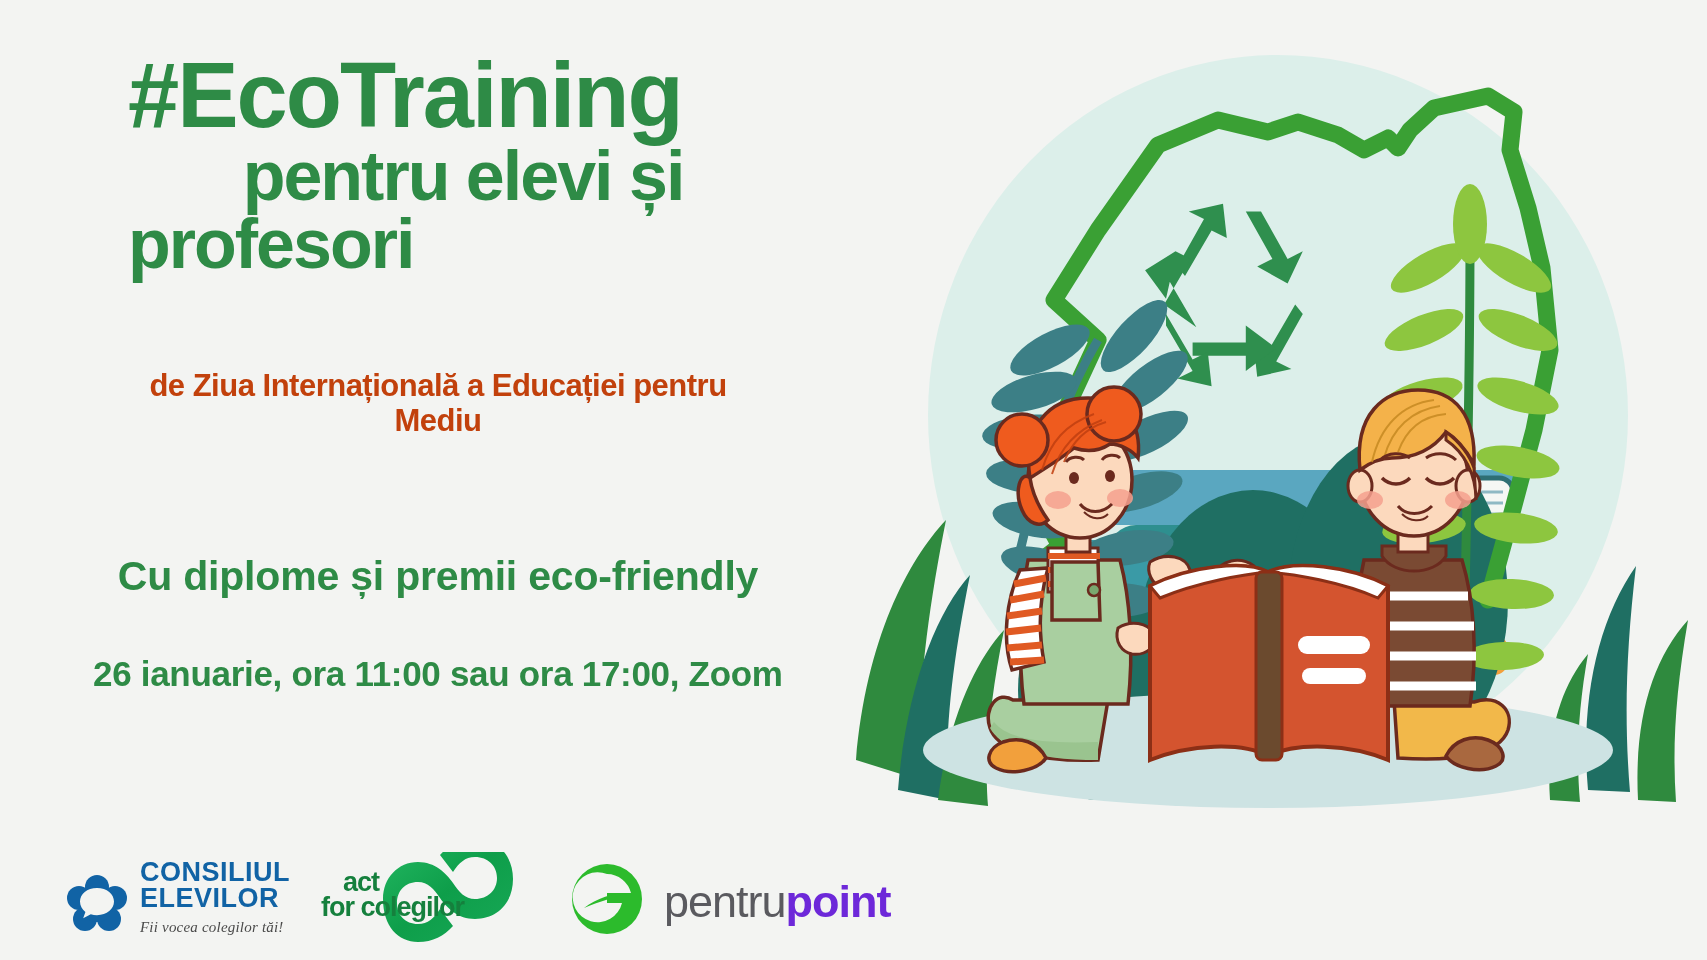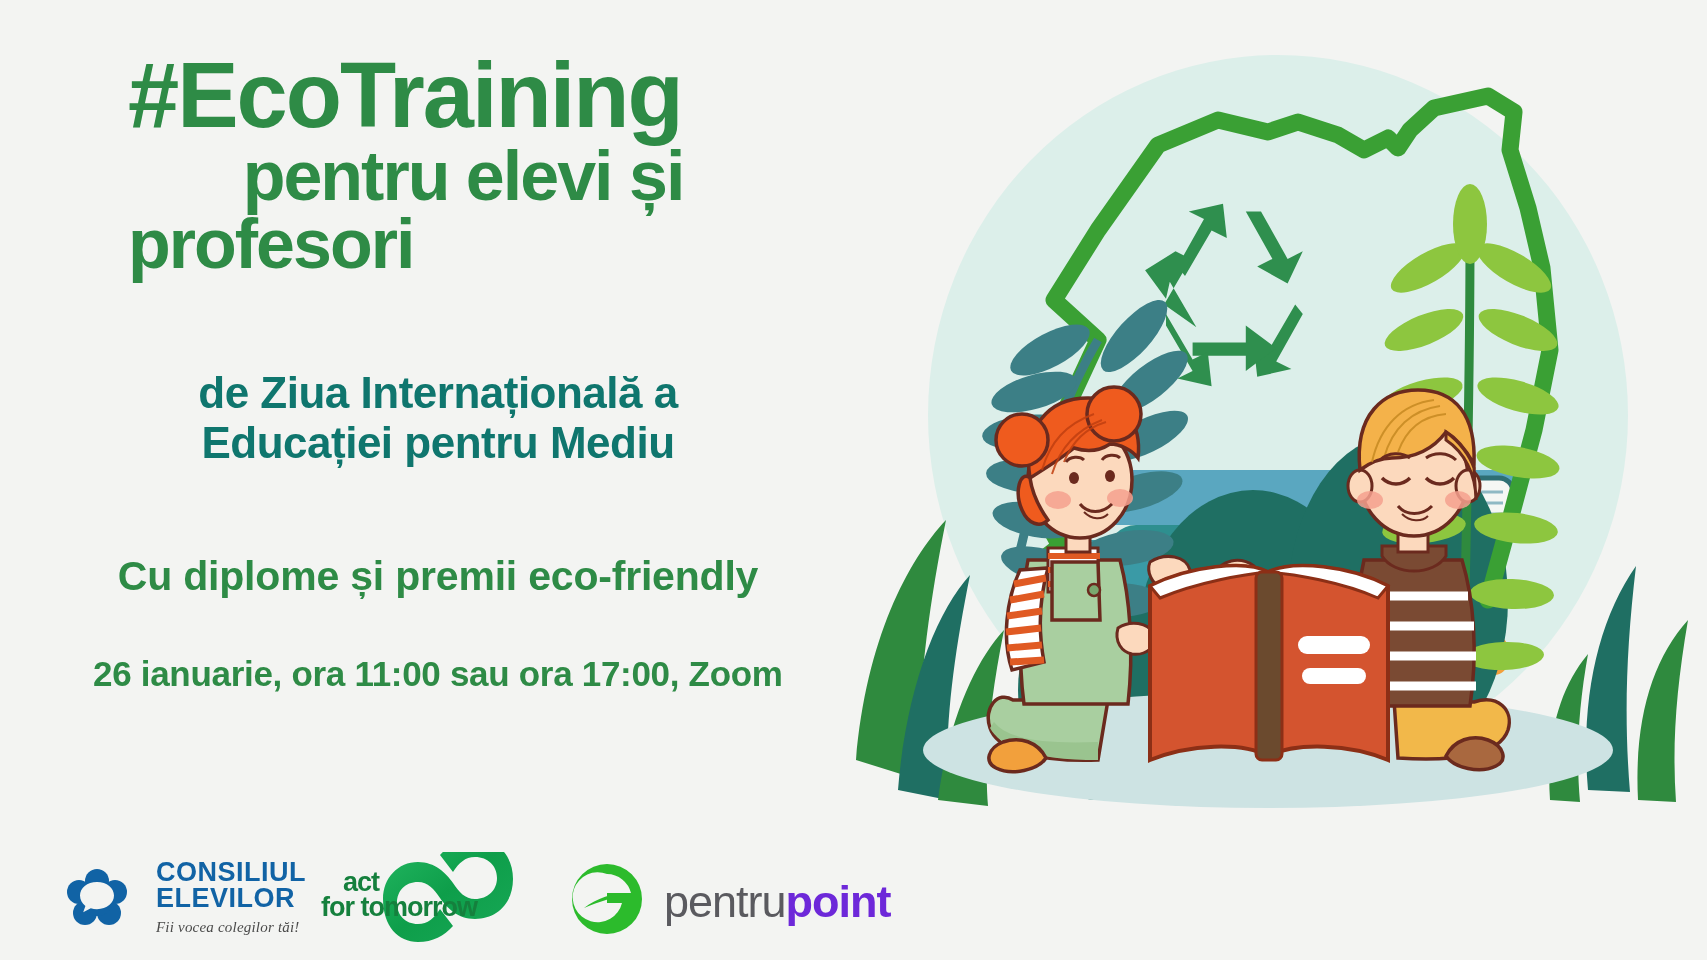--- a/index.html
+++ b/index.html
@@ -17,40 +17,40 @@
   .headline{
     position:absolute;left:90px;top:52px;width:700px;
     color:#2e8b46;font-weight:800;letter-spacing:-2px;
   }
   .headline .l1{font-size:92px;line-height:0.95;white-space:nowrap;}
   .headline .l2{font-size:70px;line-height:0.97;margin-top:4px;text-align:center;padding-right:30px;}
   .headline .l3{font-size:70px;line-height:0.97;text-align:left;padding-right:30px;}
 
   .subhead{
     position:absolute;left:90px;top:368px;width:620px;
-    color:#0f766e;font-weight:800;font-size:44px;line-height:1.14;
+    color:#c2410c;font-weight:800;font-size:31px;line-height:1.14;
     text-align:center;letter-spacing:-0.5px;
   }
 
   .tagline{
     position:absolute;left:70px;top:553px;width:660px;
     color:#2e8b46;font-weight:700;font-size:41px;text-align:center;
     letter-spacing:-0.2px;
   }
 
   .when{
     position:absolute;left:55px;top:650px;width:690px;
     color:#2e8b46;font-weight:800;font-size:35px;line-height:1.35;
     text-align:left;letter-spacing:-0.3px;
   }
 
   
   .logos{position:absolute;left:0;top:760px;width:860px;height:200px;}
 
-  .logo-ce{position:absolute;left:28px;top:100px;display:flex;align-items:center;gap:16px;}
+  .logo-ce{position:absolute;left:28px;top:100px;display:flex;align-items:flex-end;}
   .ce-mark{width:62px;height:62px;position:relative;flex:0 0 auto;margin-top:2px;}
   .ce-text{margin-left:12px;}
   .ce-l1,.ce-l2{color:#1163a5;font-weight:800;font-size:27px;line-height:0.96;letter-spacing:0.5px;}
   .ce-slogan{color:#4a4a4a;font-family:"Liberation Serif",serif;font-size:15px;font-style:italic;margin-top:7px;letter-spacing:0.2px;}
 
   .logo-aft{position:absolute;left:275px;top:92px;width:220px;height:95px;}
   .aft-text{position:absolute;left:8px;top:18px;z-index:4;color:#15803d;font-weight:800;line-height:0.92;}
   .aft-text .a1{font-size:27px;letter-spacing:-1px;padding-left:22px;}
   .aft-text .a2{font-size:27px;letter-spacing:-1px;}
 
@@ -113,21 +113,21 @@
               <stop offset="0.5" stop-color="#0e9e4a"></stop>
               <stop offset="1" stop-color="#18a957"></stop>
             </linearGradient>
           </defs>
           <g>
             <path d="M70 47c0-21 15-37 35-37 17 0 28 11 35 21 6 9 12 16 22 16 13 0 22-9 22-21s-9-21-22-21c-10 0-16 6-22 15l-13-17c9-10 20-16 35-16 22 0 38 16 38 40s-16 40-38 40c-17 0-28-11-35-21-6-9-12-16-22-16-13 0-21 9-21 21s8 21 21 21c10 0 16-6 22-15l13 17c-9 10-20 16-35 16-20 0-35-16-35-43z" fill="url(#aftg)"></path>
           </g>
         </svg>
         <div class="aft-text">
           <div class="a1">act</div>
-          <div class="a2">for tomorrow</div>
+          <div class="a2">for colegilor</div>
         </div>
       </div>
 
       <div class="logo-gp">
         <span>
           <svg width="78" height="78" viewBox="0 0 78 78">
             <path d="M39 4a35 35 0 1 0 0 70 35 35 0 0 0 0-70zm0 10a25 25 0 0 1 24 19H39v10h15a25 25 0 1 1-15-29z" fill="#2cbb2c"></path>
             <path d="M16 48c14-11 32-16 47-15-14 3-33 9-47 15z" fill="#2cbb2c"></path>
           </svg>
         </span>

